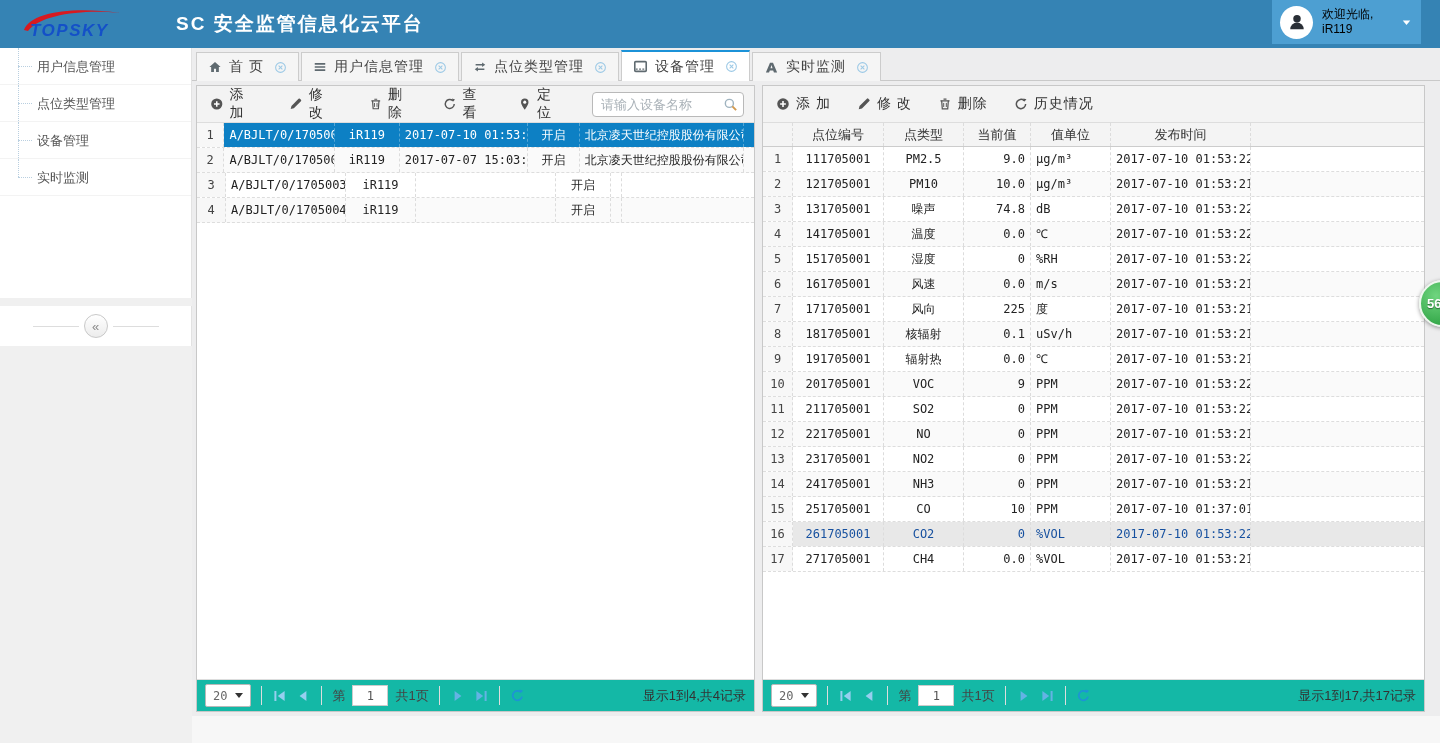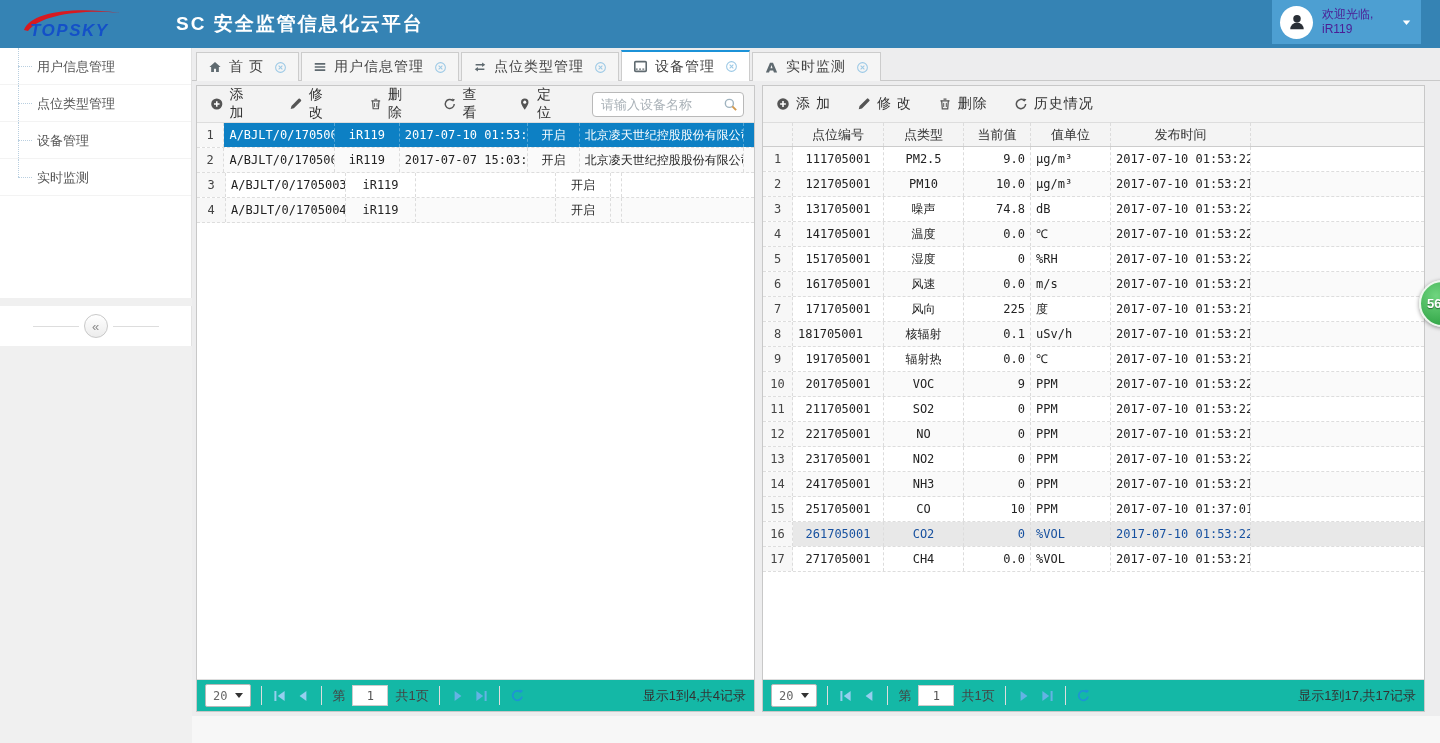--- a/index.html
+++ b/index.html
@@ -9,21 +9,21 @@
 
   
   .hdr { position:absolute; left:0; top:0; width:1440px; height:48px; background:#3583b4; z-index:5; }
   .logo { position:absolute; left:16px; top:4px; width:130px; height:40px; }
   .hdr-title { position:absolute; left:176px; top:0; height:31px; line-height:48px;
                color:#fff; font-size:19px; letter-spacing:2px; font-weight:bold; }
   .userbox { position:absolute; right:19px; top:0; width:149px; height:44px; background:#4d9fd2;
              display:flex; align-items:center; padding:0 8px; cursor:pointer; }
   .avatar { width:33px; height:33px; border-radius:50%; background:#fff; display:flex;
             align-items:center; justify-content:center; color:#2a2f36; flex:0 0 auto; }
-  .welcome { color:#4c1d95; font-size:12px; line-height:15px; margin-left:9px; flex:1; }
+  .welcome { color:#000000; font-size:12px; line-height:15px; margin-left:9px; flex:1; }
   .userbox .caret { color:#fff; flex:0 0 auto; }
 
   
   .side { position:absolute; left:0; top:48px; width:192px; bottom:0; background:#f0f0f0; }
   .side-white { position:absolute; left:0; top:0; width:192px; height:250px; background:#fff;
                 border-right:1px solid #e2e2e2; }
   .side-sec { position:relative; height:41px; display:flex; align-items:center; padding-left:15px;
               color:#1a74ba; font-size:15px; font-weight:bold; cursor:pointer;
               border-bottom:1px solid #ebebeb; }
   .side-sec .lbl { margin-left:13px; letter-spacing:1px; }
@@ -487,21 +487,21 @@
         <div class="g-cell g-num" style="width: 30px;">7</div>
         <div class="g-cell" style="width: 91px; text-align: center;">171705001</div>
         <div class="g-cell" style="width: 80px; text-align: center;">风向</div>
         <div class="g-cell" style="width: 67px; text-align: right;">225</div>
         <div class="g-cell" style="width: 80px; text-align: left;">度</div>
         <div class="g-cell" style="width: 140px; text-align: center;">2017-07-10 01:53:21</div>
         <div class="g-cell g-fill"></div>
       </div>
       <div class="g-row even">
         <div class="g-cell g-num" style="width: 30px;">8</div>
-        <div class="g-cell" style="width: 91px; text-align: left;">181705001</div>
+        <div class="g-cell" style="width: 91px; text-align: center;">181705001</div>
         <div class="g-cell" style="width: 80px; text-align: center;">核辐射</div>
         <div class="g-cell" style="width: 67px; text-align: right;">0.1</div>
         <div class="g-cell" style="width: 80px; text-align: left;">uSv/h</div>
         <div class="g-cell" style="width: 140px; text-align: center;">2017-07-10 01:53:21</div>
         <div class="g-cell g-fill"></div>
       </div>
       <div class="g-row">
         <div class="g-cell g-num" style="width: 30px;">9</div>
         <div class="g-cell" style="width: 91px; text-align: center;">191705001</div>
         <div class="g-cell" style="width: 80px; text-align: center;">辐射热</div>

